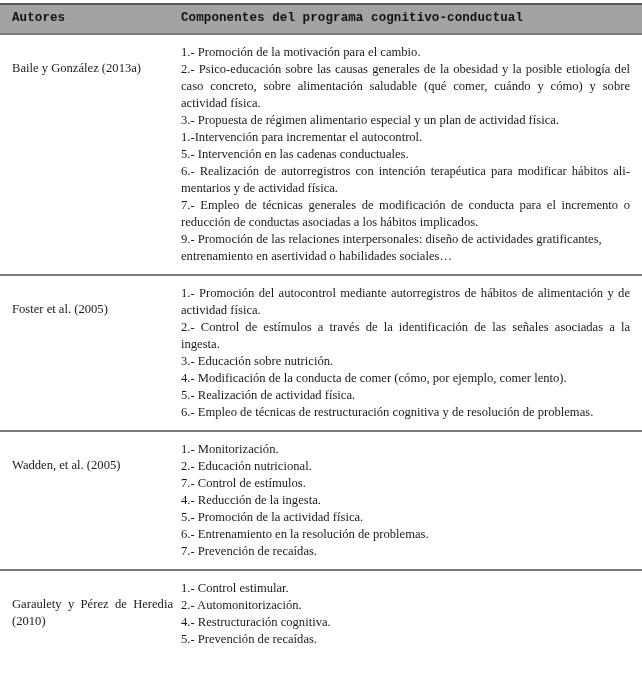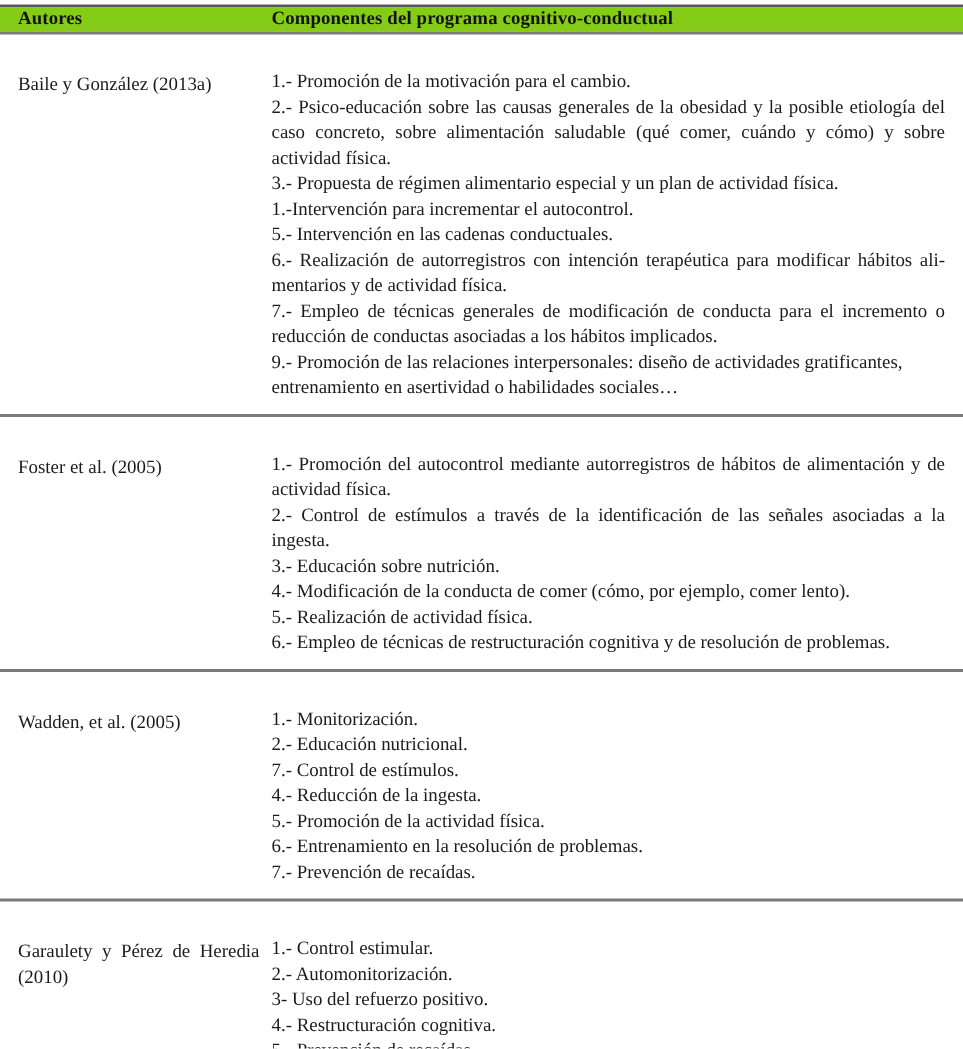--- a/index.html
+++ b/index.html
@@ -23,25 +23,26 @@
 
   
   .rule-top {
     height: 2px;
     background: #58585a;
     margin: 3px 0 0 0;
   }
 
   
   .thead {
-    background: #84cc16;
+    background: #a3a3a3;
     display: flex;
     align-items: center;
-    height: 16px;
+    height: 28px;
     box-sizing: border-box;
+    font-family: Liberation Mono, monospace;
   }
   .thead .th {
     font-weight: bold;
     font-size: 12.5px;
     letter-spacing: .1px;
     color: #121212;
     line-height: 1.1;
   }
   .col-a {
     width: 181px;
@@ -76,21 +77,21 @@
   .cell-authors {
     text-align: justify;
     text-justify: inter-word;
     padding-top: 9px;
     padding-bottom: 9px;
     margin-top: 16px;
   }
   .cell-items {
     text-align: justify;
     text-justify: inter-word;
-    padding-top: 23px;
+    padding-top: 9px;
     padding-bottom: 9px;
     hyphens: manual;
   }
   .cell-items p {
     margin: 0;
     text-align: justify;
     text-justify: inter-word;
   }
   .cell-items p:last-child {
     text-align: left;
@@ -164,20 +165,19 @@
         </div>
       </div>
       <div class="rule-row"></div>
       <div class="trow">
         <div class="cell cell-authors col-a">
           <p>Garaulety y Pérez de Heredia (2010)</p>
         </div>
         <div class="cell cell-items col-b">
           <p>1.- Control estimular.</p>
           <p>2.- Automonitorización.</p>
-          <p>3- Uso del refuerzo positivo.</p>
           <p>4.- Restructuración cognitiva.</p>
           <p>5.- Prevención de recaídas.</p>
         </div>
       </div>
     </div>
 
 </div>
 
 </body></html>

